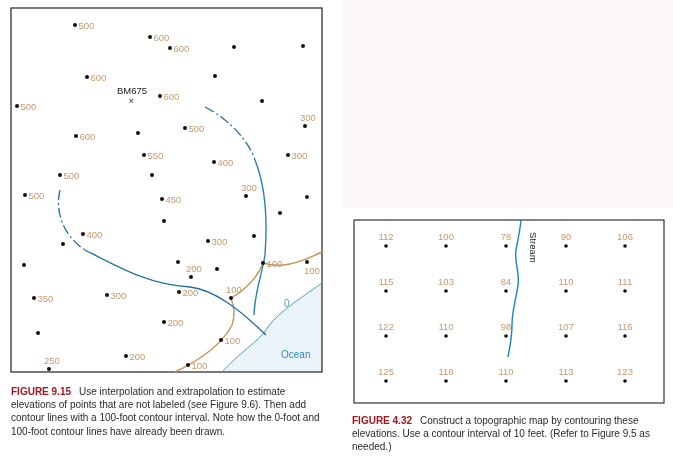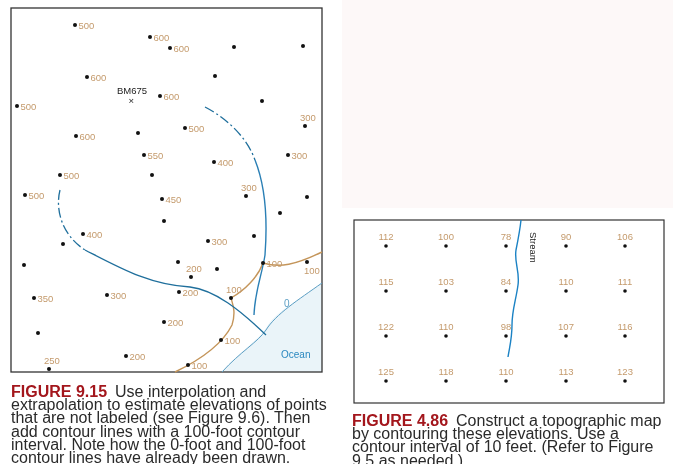--- a/index.html
+++ b/index.html
@@ -1,20 +1,20 @@
 <!DOCTYPE html>
 <html><head>
 <meta charset="utf-8">
 <style>
   html, body { margin:0; padding:0; }
   body { width:673px; height:464px; background:#ffffff; position:relative; overflow:hidden;
          font-family:"Liberation Sans", sans-serif; }
   .tint { position:absolute; left:342px; top:0; width:331px; height:208px; background:#fdf8f8; }
   svg { position:absolute; left:0; top:0; }
-  .caption { position:absolute; font-size:16px; line-height:13.2px; color:#2a2a2a; }
+  .caption { position:absolute; font-size:10px; line-height:13.2px; color:#2a2a2a; }
   .caption .fig { color:#a3161c; font-weight:bold; margin-right:8px; }
   .lbl { font-family:"Liberation Sans", sans-serif; font-size:9.5px; fill:#c49a6c; }
   .lbl-dark { font-family:"Liberation Sans", sans-serif; font-size:9.5px; fill:#222; }
   .lbl-ocean { font-family:"Liberation Sans", sans-serif; font-size:10px; fill:#2b88c0; }
   .lbl-zero { font-family:"Liberation Sans", sans-serif; font-size:10px; fill:#5d9fc4; }
 </style>
 </head>
 <body>
 
 <div class="tint"></div>
@@ -294,14 +294,14 @@
         </g>
       </g>
   </g>
 </svg>
 
 <div class="caption" style="left:11px; top:385px; width:322px;">
   <span class="fig">FIGURE 9.15</span><span>Use interpolation and extrapolation to estimate elevations of points that are not labeled (see Figure 9.6). Then add contour lines with a 100-foot contour interval. Note how the 0-foot and 100-foot contour lines have already been drawn.</span>
 </div>
 
 <div class="caption" style="left:352px; top:414px; width:316px;">
-  <span class="fig">FIGURE 4.86</span><span>Construct a topographic map by contouring these elevations. Use a contour interval of 10 feet. (Refer to Figure 9.5 as needed.)</span>
+  <span class="fig">FIGURE 4.32</span><span>Construct a topographic map by contouring these elevations. Use a contour interval of 10 feet. (Refer to Figure 9.5 as needed.)</span>
 </div>
 
 </body></html>

